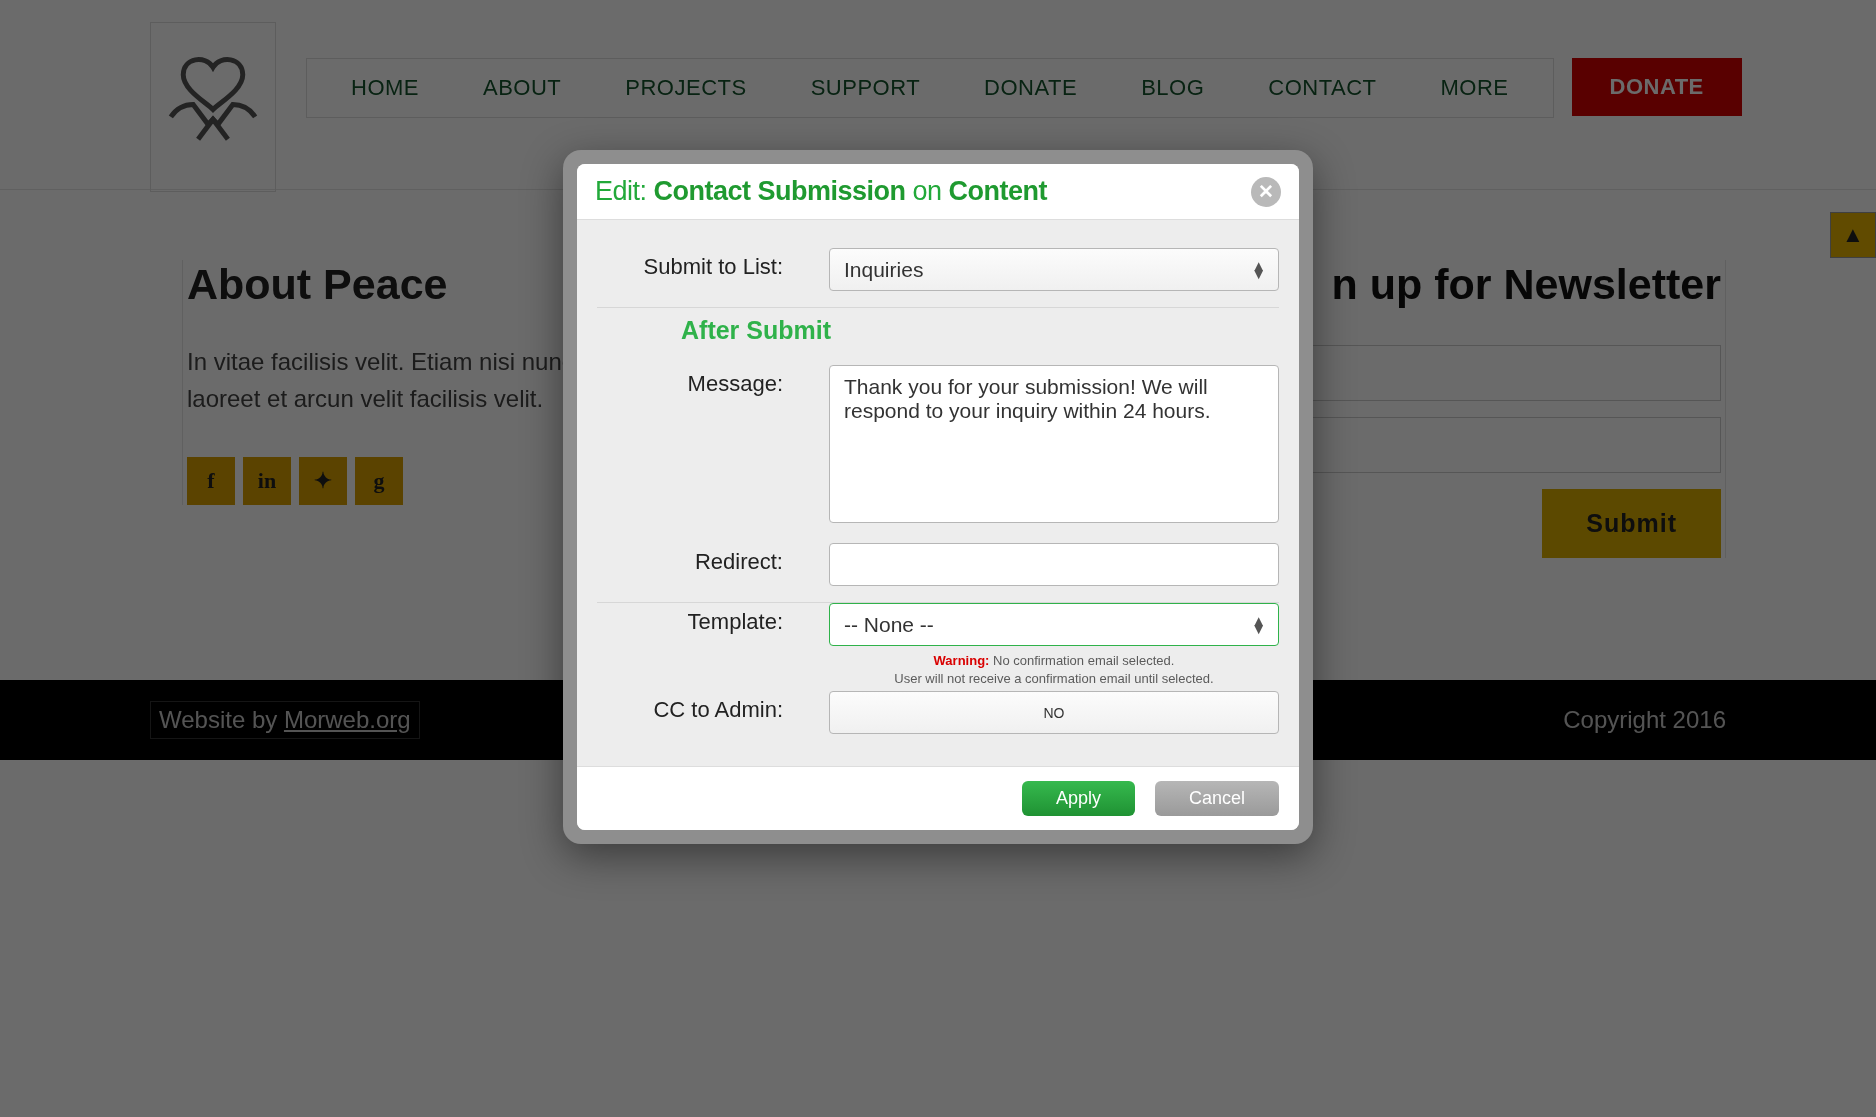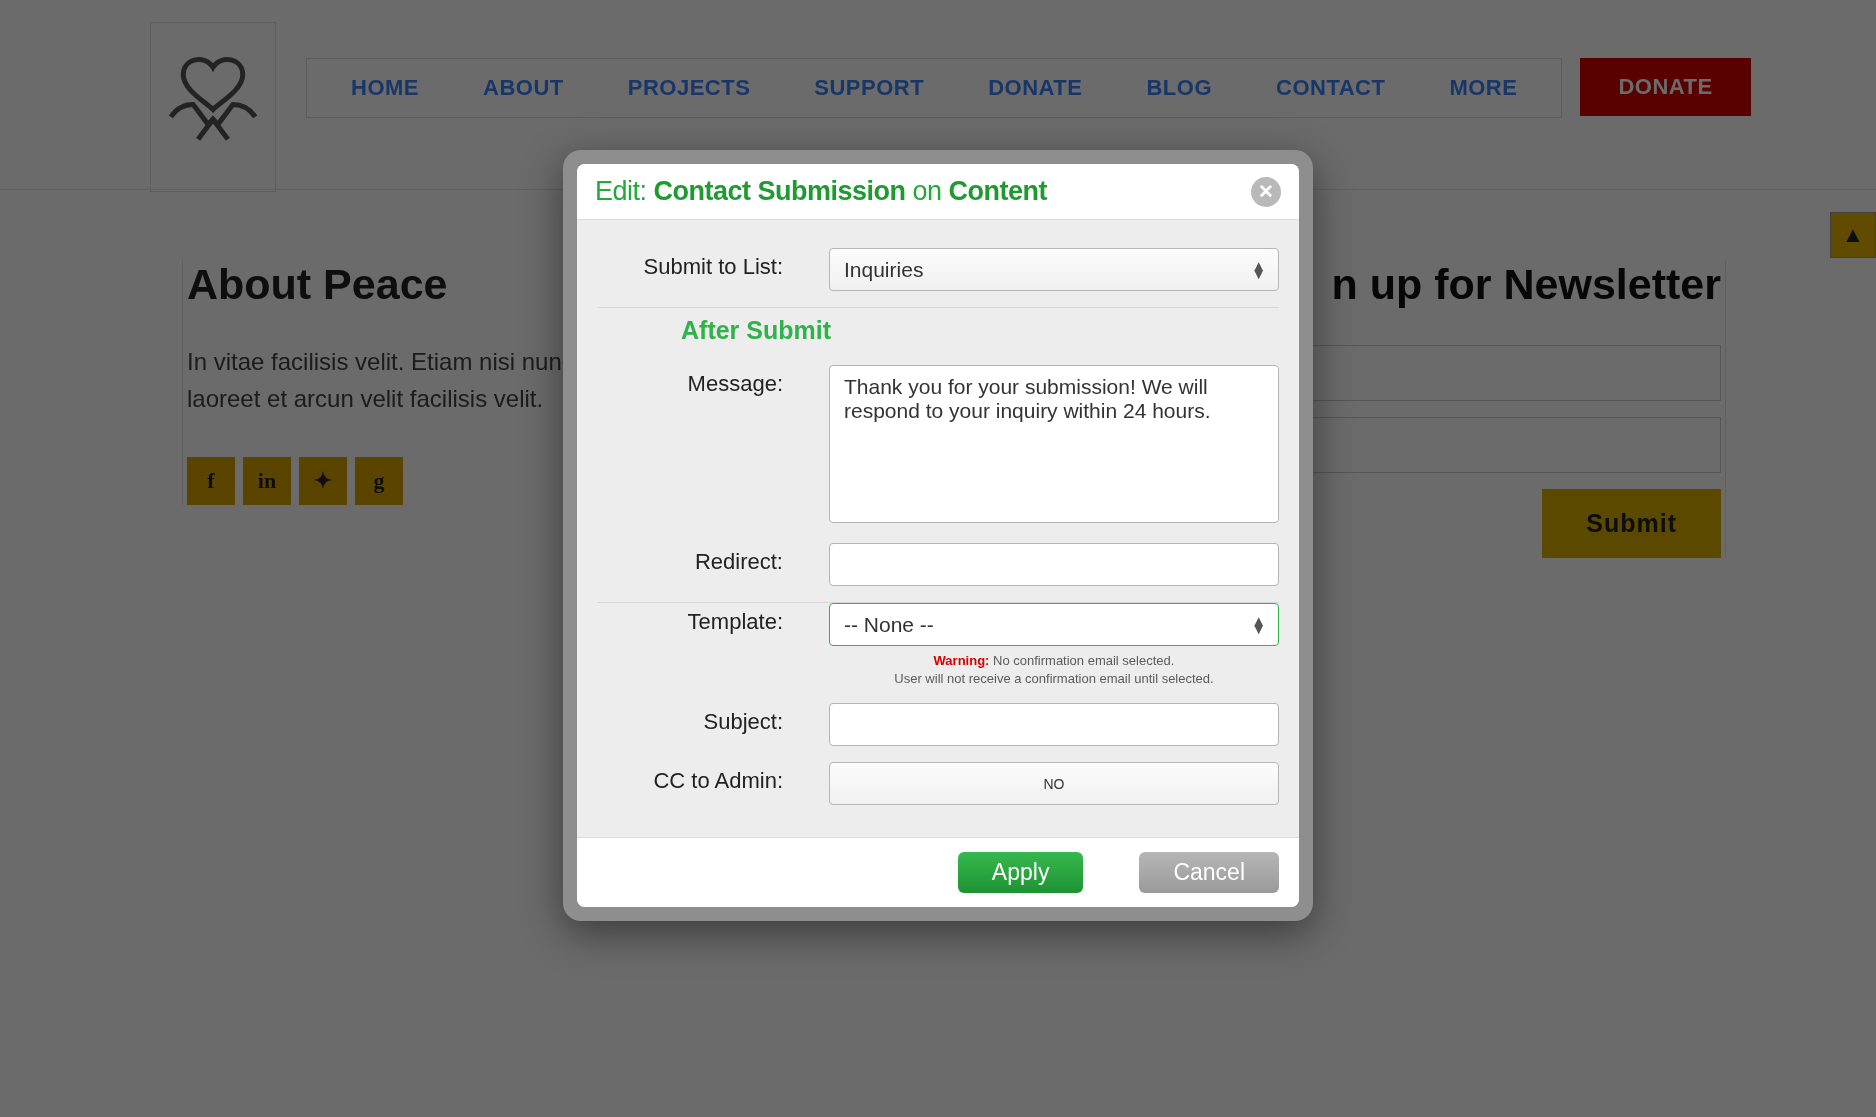--- a/index.html
+++ b/index.html
@@ -37,22 +37,22 @@
       display:flex;
       align-items:center;
       height:60px;
       margin-top:36px;
       border:1px solid #ddd;
       background:#fff;
       padding:0 12px;
     }
     .navbar a {
       font-size:22px;
-      font-weight:700;
-      color:#3b82f6;
+      font-weight:400;
+      color:#14532d;
       text-decoration:none;
       padding:0 32px;
       letter-spacing:0.5px;
     }
     .donate-btn {
       background:#d40000;
       color:#fff;
       font-size:22px;
       font-weight:700;
       padding:16px 38px;
@@ -218,26 +218,25 @@
       background:#fff;
       display:flex;
       justify-content:flex-end;
       gap:20px;
       padding:14px 20px;
       border-top:1px solid #ddd;
     }
     .btn-apply, .btn-cancel {
       border:none;
       border-radius:6px;
-      font-size:23px;
+      font-size:18px;
       font-weight:500;
       padding:7px 34px;
       color:#fff;
       cursor:pointer;
-      margin-left:36px;
     }
     .btn-apply  { background:linear-gradient(#36b94e,#1f9233); }
     .btn-cancel { background:linear-gradient(#b6b6b6,#9a9a9a); }
   </style>
 </head>
 <body>
 
 <div class="page">
 
   <div class="header">
@@ -275,20 +274,26 @@
       </div>
     </div>
     <div class="newsletter-col">
       <h2>n up for Newsletter</h2>
       <input class="news-input" placeholder="e" style="">
       <input class="news-input" placeholder="l" style="">
       <button class="submit-btn">Submit</button>
     </div>
   </div>
 
+  <div class="footer">
+    <div class="left-wrap">
+      <span>Website by </span><a href="#">Morweb.org</a>
+    </div>
+    <span>Copyright 2016</span>
+  </div>
 </div>
 
 <div class="dim-overlay"></div>
 
 <div class="modal-shadow">
   <div class="modal-inner">
 
     <div class="modal-header">
       <div class="ttxt">
         <span class="t-edit">Edit: </span><span class="t-main">Contact Submission</span><span class="t-on"> on </span><span class="t-main">Content</span>
@@ -334,26 +339,20 @@
             <span>-- None --</span>
             <span class="sel-arrows">▲<br>▼</span>
           </div>
           <div class="warn-block">
             <span class="warn-label">Warning:</span><span> No confirmation email selected.</span><br>
             <span>User will not receive a confirmation email until selected.</span>
           </div>
         </div>
       </div>
 
-      <div class="form-row" style="margin-top:16px;">
-        <label>Subject:</label>
-        <div class="control">
-          <input class="text-input" value="" style="">
-        </div>
-      </div>
 
       <div class="form-row" style="margin-bottom:4px;">
         <label>CC to Admin:</label>
         <div class="control">
           <div class="toggle-box">
             <span>NO</span>
           </div>
         </div>
       </div>
 

